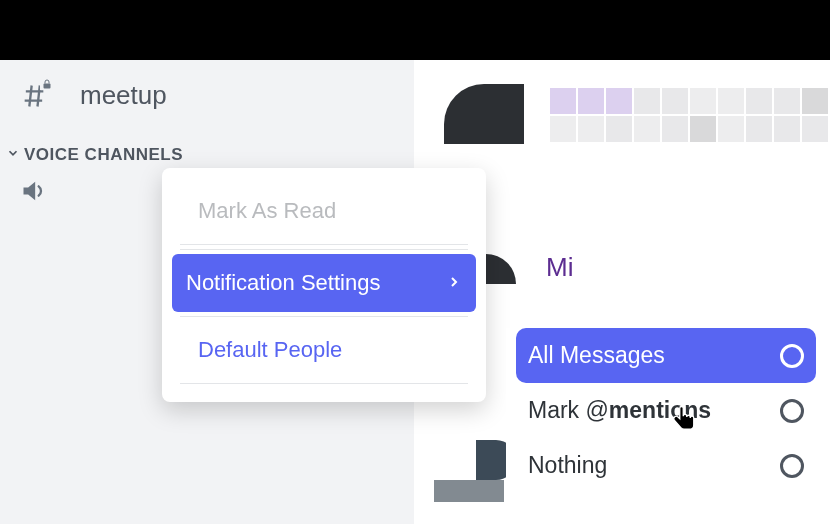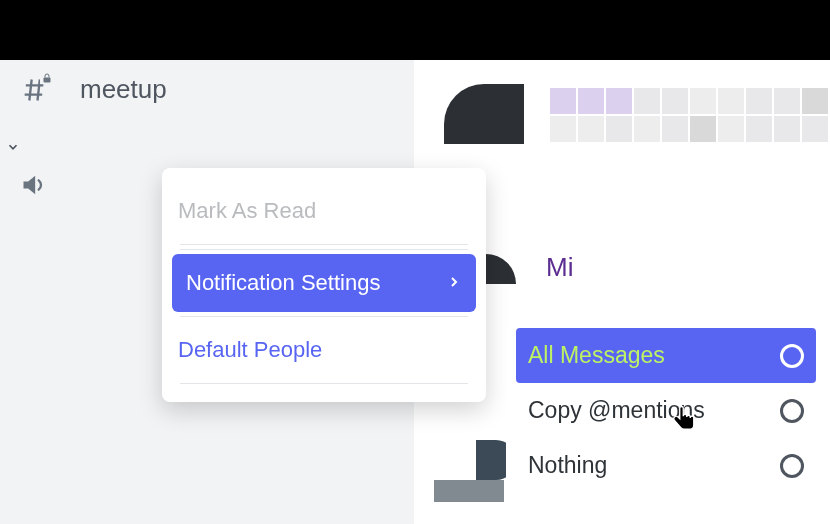--- a/index.html
+++ b/index.html
@@ -3,21 +3,21 @@
 <meta charset="utf-8">
 <style>
   * { box-sizing: border-box; margin: 0; padding: 0; }
   html, body { width: 830px; height: 524px; overflow: hidden; font-family: -apple-system, BlinkMacSystemFont, "Segoe UI", Helvetica, Arial, sans-serif; }
   .top-bar { width: 100%; height: 60px; background: #000; }
   .body-area { position: relative; width: 100%; height: 464px; background: #f2f3f5; }
   .sidebar { position: absolute; left: 0; top: 0; width: 414px; height: 100%; background: #f2f3f5; }
   .main { position: absolute; left: 414px; top: 0; right: 0; height: 100%; background: #fff; }
 
   .channel-row { display: flex; align-items: center; gap: 10px; padding: 6px 20px; color: #4f5660; font-size: 26px; font-weight: 500; }
-  .channel-row.meetup { margin-top: 8px; gap: 32px; }
+  .channel-row.meetup { margin-top: 14px; gap: 32px; }
   .hash-icon { position: relative; width: 28px; height: 28px; color: #6a7480; }
   .hash-icon svg { width: 28px; height: 28px; }
   .lock-mini { position: absolute; top: -4px; right: -6px; background: #f2f3f5; padding: 0 1px; }
   .lock-mini svg { width: 12px; height: 12px; display:block; }
 
   .section-header { display: flex; align-items: center; gap: 4px; padding: 28px 6px 6px 6px; color: #4f5660; font-size: 17px; font-weight: 700; letter-spacing: 0.5px; }
   .chev { display:inline-block; }
   .chev svg { width: 14px; height: 14px; }
 
   .volume-icon svg { width: 28px; height: 28px; }
@@ -27,21 +27,21 @@
     position: absolute;
     left: 162px; top: 108px;
     width: 324px;
     background: #fff;
     border-radius: 8px;
     box-shadow: 0 8px 24px rgba(0,0,0,0.18);
     padding: 14px 0;
   }
   .ctx-item {
     display: flex; align-items: center; justify-content: space-between;
-    padding: 16px 16px;
+    padding: 16px 36px;
     font-size: 22px;
     color: #2e3338;
     cursor: pointer;
   }
   .ctx-item.disabled { color: #b9bbbe; cursor: default; }
   .ctx-item.selected { background: #5865f2; color: #fff; border-radius: 6px; margin: 0 10px; padding: 16px 14px; align-items: flex-end; }
   .ctx-item.invite { color: #5865f2; }
   .ctx-sep { height: 1px; background: #e3e5e8; margin: 4px 18px; }
   .chev-right svg { width: 16px; height: 16px; }
 
@@ -52,21 +52,21 @@
     width: 320px;
     background: #fff;
   }
   .sub-item {
     display: flex; align-items: center; justify-content: space-between;
     padding: 14px 22px;
     font-size: 23px;
     color: #2e3338;
     cursor: pointer;
   }
-  .sub-item.selected { background: #5865f2; color: #bef264; border-radius: 4px; margin: 0 10px; padding: 14px 12px; }
+  .sub-item.selected { background: #5865f2; color: #ffffff; border-radius: 10px; margin: 0 10px; padding: 14px 12px; }
   .radio { width: 24px; height: 24px; border: 3px solid currentColor; border-radius: 50%; display:flex; align-items:center; justify-content:center; flex-shrink:0; }
   .radio.filled::after { content:""; width: 12px; height: 12px; background: #5865f2; border-radius: 50%; }
   .sub-item .radio { color: #4f5660; }
   .sub-item.selected .radio { color: #fff; }
   .sub-item.default .radio { color: #5865f2; }
 
   
   .avatar-frag { position:absolute; background:#2c2f33; border-radius: 0; }
   .pixel-row { position:absolute; display:flex; gap:2px; }
   .pixel-row span { width: 26px; height: 26px; }
@@ -74,21 +74,21 @@
   .grey1 { background:#e8e8ea; }
   .grey2 { background:#ededee; }
   .grey3 { background:#d9d9da; }
 
   .name-frag { position:absolute; color:#5c2d91; font-size: 26px; font-weight: 500; }
 
   
   .cursor { position:absolute; left: 671px; top: 342px; pointer-events:none; }
   .cursor svg { width: 28px; height: 30px; }
 
-  strong { font-weight: 400; }
+  strong { font-weight: 700; }
 </style>
 </head>
 <body>
 
 <div class="top-bar"></div>
 
 <div class="body-area">
 
   <div class="sidebar">
     <div class="channel-row meetup">
@@ -105,20 +105,21 @@
       </span>
       <span>meetup</span>
     </div>
 
     <div class="section-header">
       <span class="chev">
         <svg viewBox="0 0 24 24" fill="none" stroke="#4f5660" stroke-width="3">
             <path d="M6 9l6 6 6-6"></path>
           </svg>
       </span>
+      <span>VOICE CHANNELS</span>
     </div>
 
     <div class="channel-row">
       <span class="volume-icon">
         <svg viewBox="0 0 24 24" fill="#6a7480">
             <path d="M3 9v6h4l6 5V4L7 9H3z"></path>
             <path d="M16 8a5 5 0 0 1 0 8" fill="none" stroke="#6a7480" stroke-width="2" stroke-linecap="round"></path>
           </svg>
       </span>
     </div>
@@ -177,21 +178,21 @@
     </div>
     <div class="ctx-sep"></div>
   </div>
 
   <div class="sub-menu">
     <div class="sub-item selected">
       <span>All Messages</span>
       <span class="radio"></span>
     </div>
     <div class="sub-item">
-      <span><span>Copy @</span><strong>mentions</strong></span>
+      <span><span>Mark @</span><strong>mentions</strong></span>
       <span class="radio"></span>
     </div>
     <div class="sub-item">
       <span>Nothing</span>
       <span class="radio"></span>
     </div>
   </div>
 
   <div class="cursor">
     <svg viewBox="0 0 32 32">

